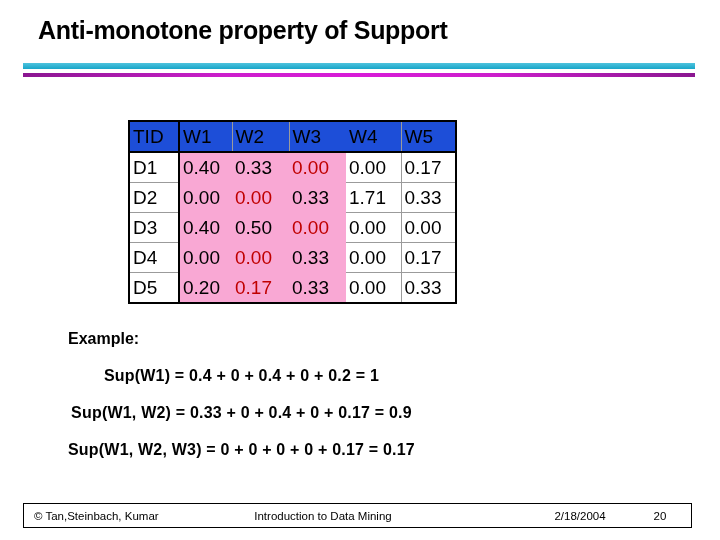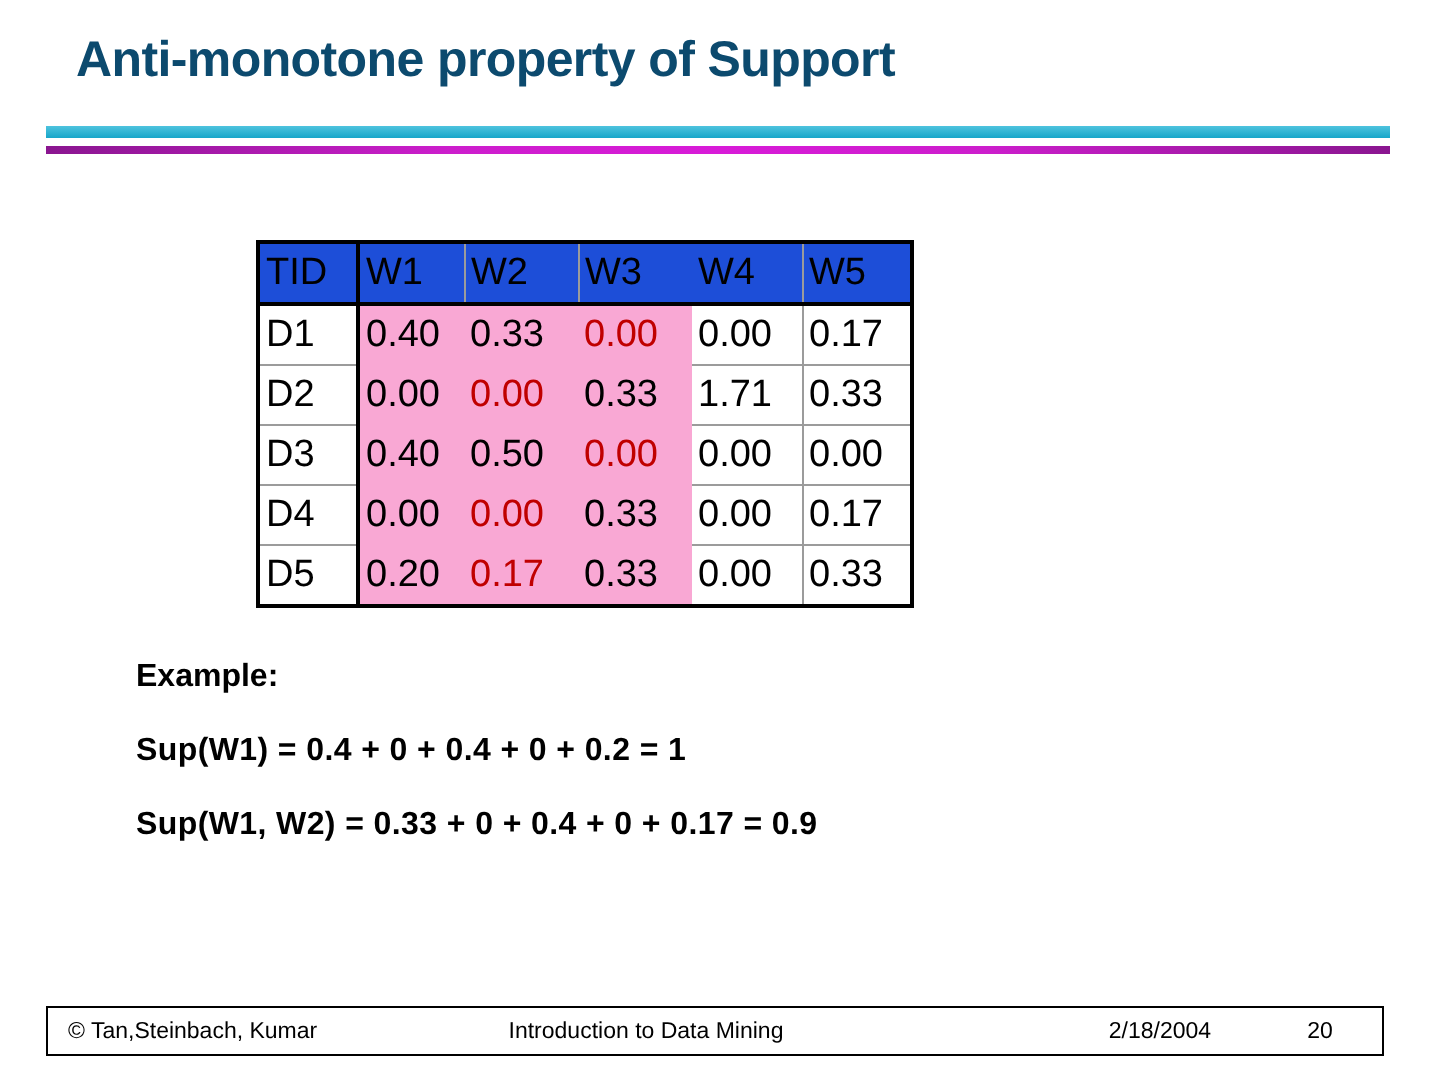--- a/index.html
+++ b/index.html
@@ -1,42 +1,42 @@
 <!DOCTYPE html>
 <html><head>
 <meta charset="utf-8">
 <style>
   html,body{margin:0;padding:0;}
   body{width:720px;height:540px;background:#ffffff;overflow:hidden;}
   .slide{position:relative;width:720px;height:540px;background:#ffffff;
          font-family:"Liberation Sans", sans-serif;color:#000;}
 
   .slide-title{position:absolute;left:38px;top:16px;margin:0;
-    font-size:25px;font-weight:bold;letter-spacing:-0.3px;color:#0c4a6e;white-space:nowrap;}
+    font-size:25px;font-weight:bold;letter-spacing:-0.3px;color:#000000;white-space:nowrap;}
 
   .bar{position:absolute;left:23px;width:672px;}
   .bar-cyan{top:63px;height:6px;background:linear-gradient(180deg,#4ec3de 0%,#18a6c9 100%);}
   .bar-magenta{top:73px;height:4px;
     background:linear-gradient(90deg,#8a1690 0%,#cc1ecc 30%,#d81bd8 50%,#cc1ecc 70%,#8a1690 100%);}
 
   .table-wrap{position:absolute;left:128px;top:120px;}
   table.support{border-collapse:collapse;table-layout:fixed;border:2px solid #000;background:#fff;}
   table.support th, table.support td{
     height:29px;padding:0 0 0 3px;font-size:19px;font-weight:normal;
     text-align:left;vertical-align:middle;line-height:1;white-space:nowrap;}
   table.support th{border-bottom:2px solid #000;background:#1d4ed8;}
   .c0{border-right:2px solid #000;}
   th.sep, td.sep{border-left:1px solid #9b9b9b;}
   td.rowline{border-top:1px solid #9b9b9b;}
   td.hl{background:#f9a8d4;}
   td.red{color:#c00000;}
 
   .example{position:absolute;left:68px;top:330px;font-size:16px;font-weight:bold;}
   .example-label{margin:0 0 19px 0;}
-  .formula-line{margin:0 0 19px 0;white-space:nowrap;letter-spacing:0.2px;}
+  .formula-line{margin:0 0 19px 0;white-space:nowrap;letter-spacing:0.2px;text-align:center;}
 
   .footer{position:absolute;left:23px;top:503px;width:667px;height:23px;
     border:1px solid #000;font-size:11.5px;color:#000;}
   .footer span{position:absolute;top:50%;transform:translateY(-50%);white-space:nowrap;}
   .footer .f-copy{left:10px;}
   .footer .f-center{left:299px;transform:translate(-50%,-50%);}
   .footer .f-date{left:556px;transform:translate(-50%,-50%);}
   .footer .f-page{left:636px;transform:translate(-50%,-50%);}
 </style>
 </head>
@@ -112,20 +112,21 @@
           </tr>
         </tbody>
     </table>
   </div>
 
   <div class="example">
     <div class="example-label">Example:</div>
     <div>
         <div class="formula-line">Sup(W1) = 0.4 + 0 + 0.4 + 0 + 0.2 = 1</div>
         <div class="formula-line">Sup(W1, W2) = 0.33 + 0 + 0.4 + 0 + 0.17 = 0.9</div>
+        <div class="formula-line">Sup(W1, W2, W3) = 0 + 0 + 0 + 0 + 0.17 = 0.17</div>
       </div>
   </div>
 
   <div class="footer">
     <span class="f-copy">© Tan,Steinbach, Kumar</span>
     <span class="f-center">Introduction to Data Mining</span>
     <span class="f-date">2/18/2004</span>
     <span class="f-page">20</span>
   </div>
 

